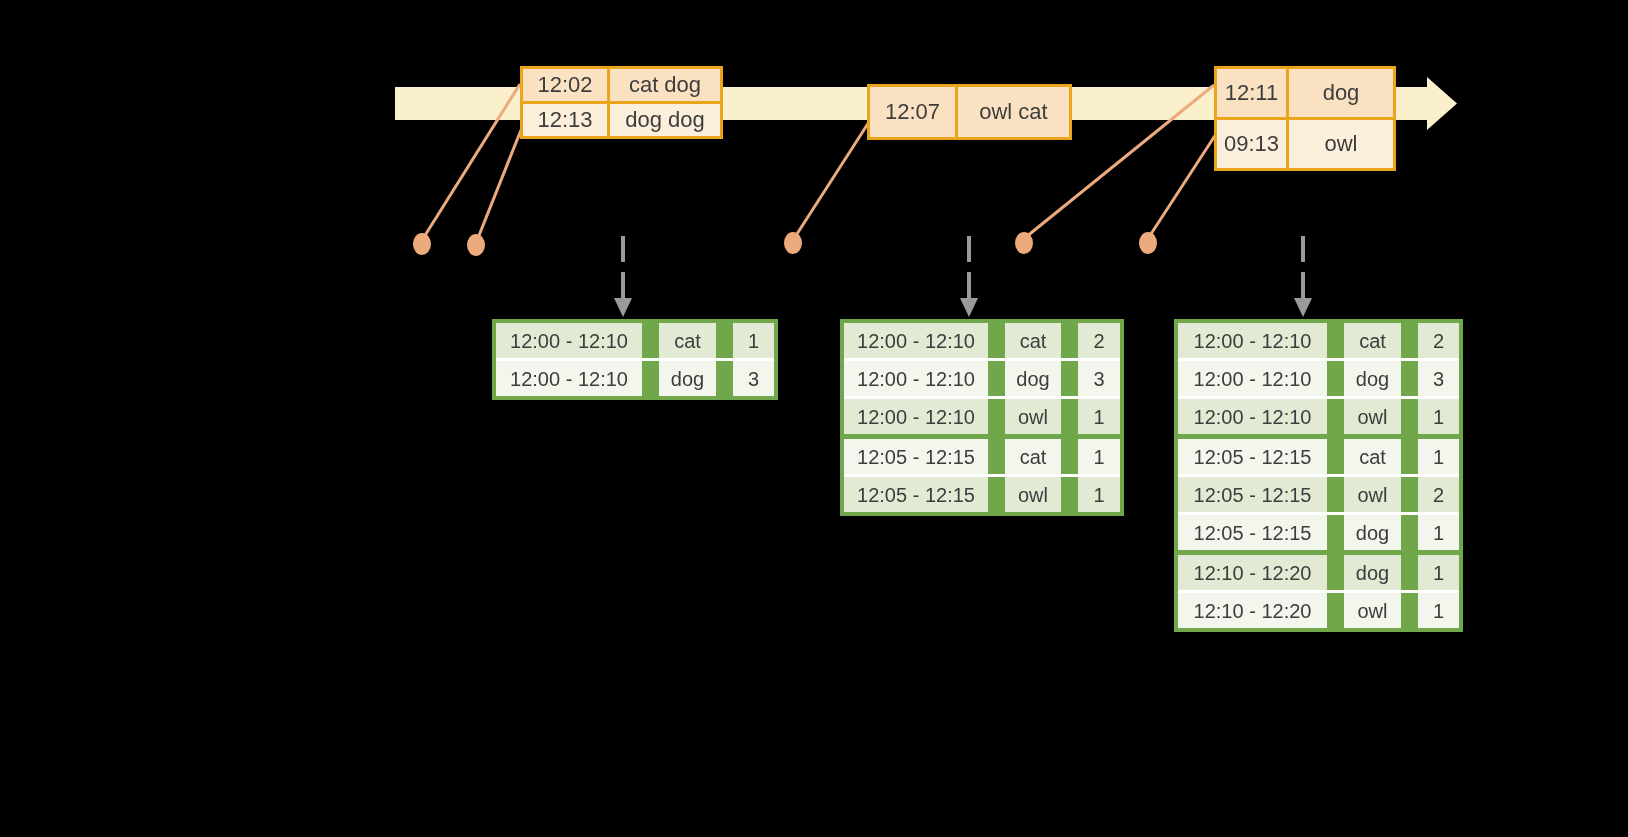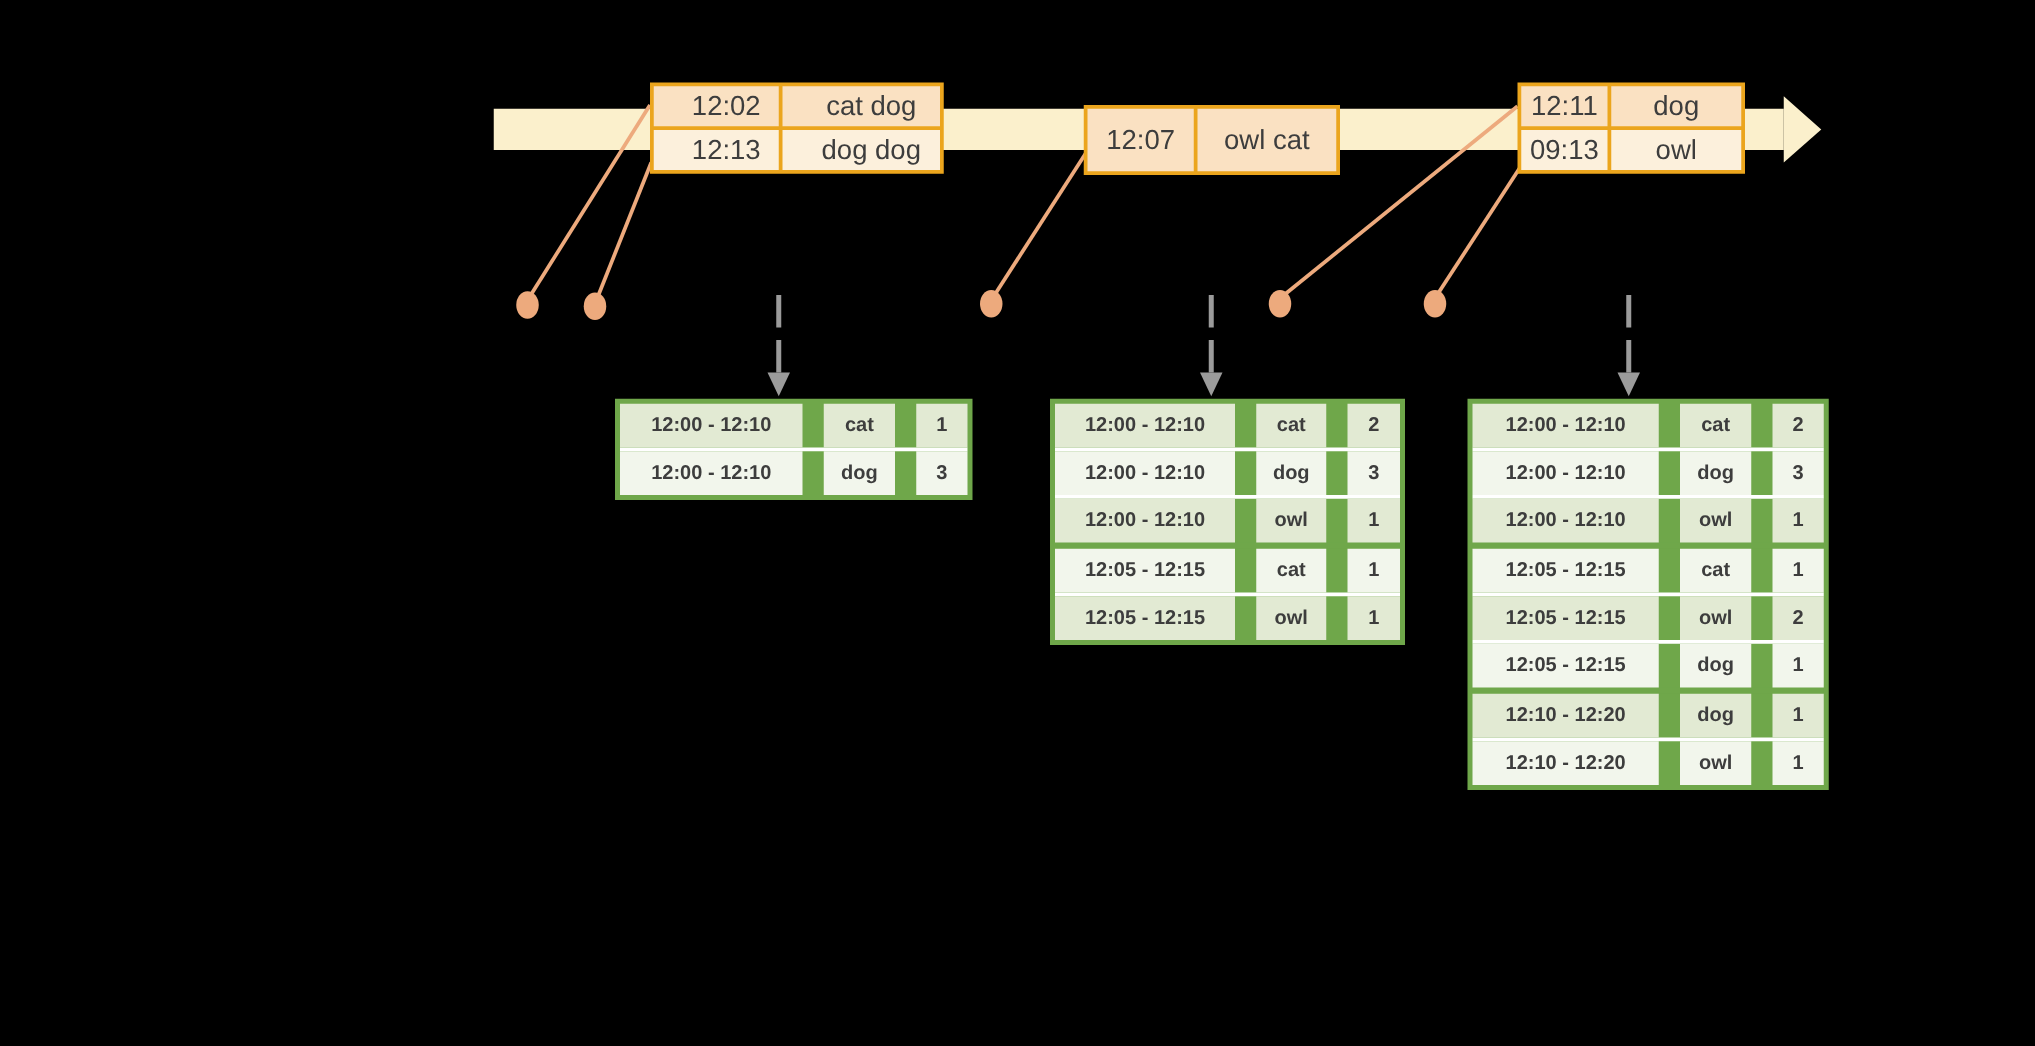--- a/index.html
+++ b/index.html
@@ -20,34 +20,34 @@
   }
   .erow{display:flex;margin-top:3px;}
   .erow:first-child{margin-top:0;}
   .ecell{
     display:flex;align-items:center;justify-content:center;
     font-size:22px;line-height:1;
   }
   .ecell+.ecell{margin-left:3px;}
   .erow:nth-child(odd) .ecell{background:var(--erow-dark);}
   .erow:nth-child(even) .ecell{background:var(--erow-light);}
-  .et0 .ecell{height:32px;padding-left:16px;} .et0 .c0{width:84px;} .et0 .c1{width:110px;}
+  .et0 .ecell{height:32px;} .et0 .c0{width:84px;} .et0 .c1{width:110px;}
   .et1 .ecell{height:50px;} .et1 .c0{width:85px;} .et1 .c1{width:111px;}
-  .et2 .ecell{height:32px;} .et2 .c0{width:69px;} .et2 .c1{width:104px;}
+  .et2 .ecell{height:48px;} .et2 .c0{width:69px;} .et2 .c1{width:104px;}
 
   
   .rtable{
     position:absolute;z-index:2;background:var(--gborder);padding:4px;box-sizing:border-box;
   }
   .rrow{display:flex;}
   .rrow + .rrow{border-top:3px solid #ffffff;}
   .rrow.group-start{border-top:5px solid var(--gborder);}
   .rcell{
     display:flex;align-items:center;justify-content:center;
-    height:35px;font-size:16px;line-height:1;font-weight:bold;
+    height:35px;font-size:20px;line-height:1;
   }
   .rcell+.rcell{margin-left:17px;}
   .rrow:nth-child(odd) .rcell{background:var(--grow-dark);}
   .rrow:nth-child(even) .rcell{background:var(--grow-light);}
   .rt0 .c0{width:146px;} .rt0 .c1{width:57px;} .rt0 .c2{width:41px;}
   .rt1 .c0{width:144px;} .rt1 .c1{width:56px;} .rt1 .c2{width:42px;}
   .rt2 .c0{width:149px;} .rt2 .c1{width:57px;} .rt2 .c2{width:41px;}
 </style>
 </head>
 <body>

